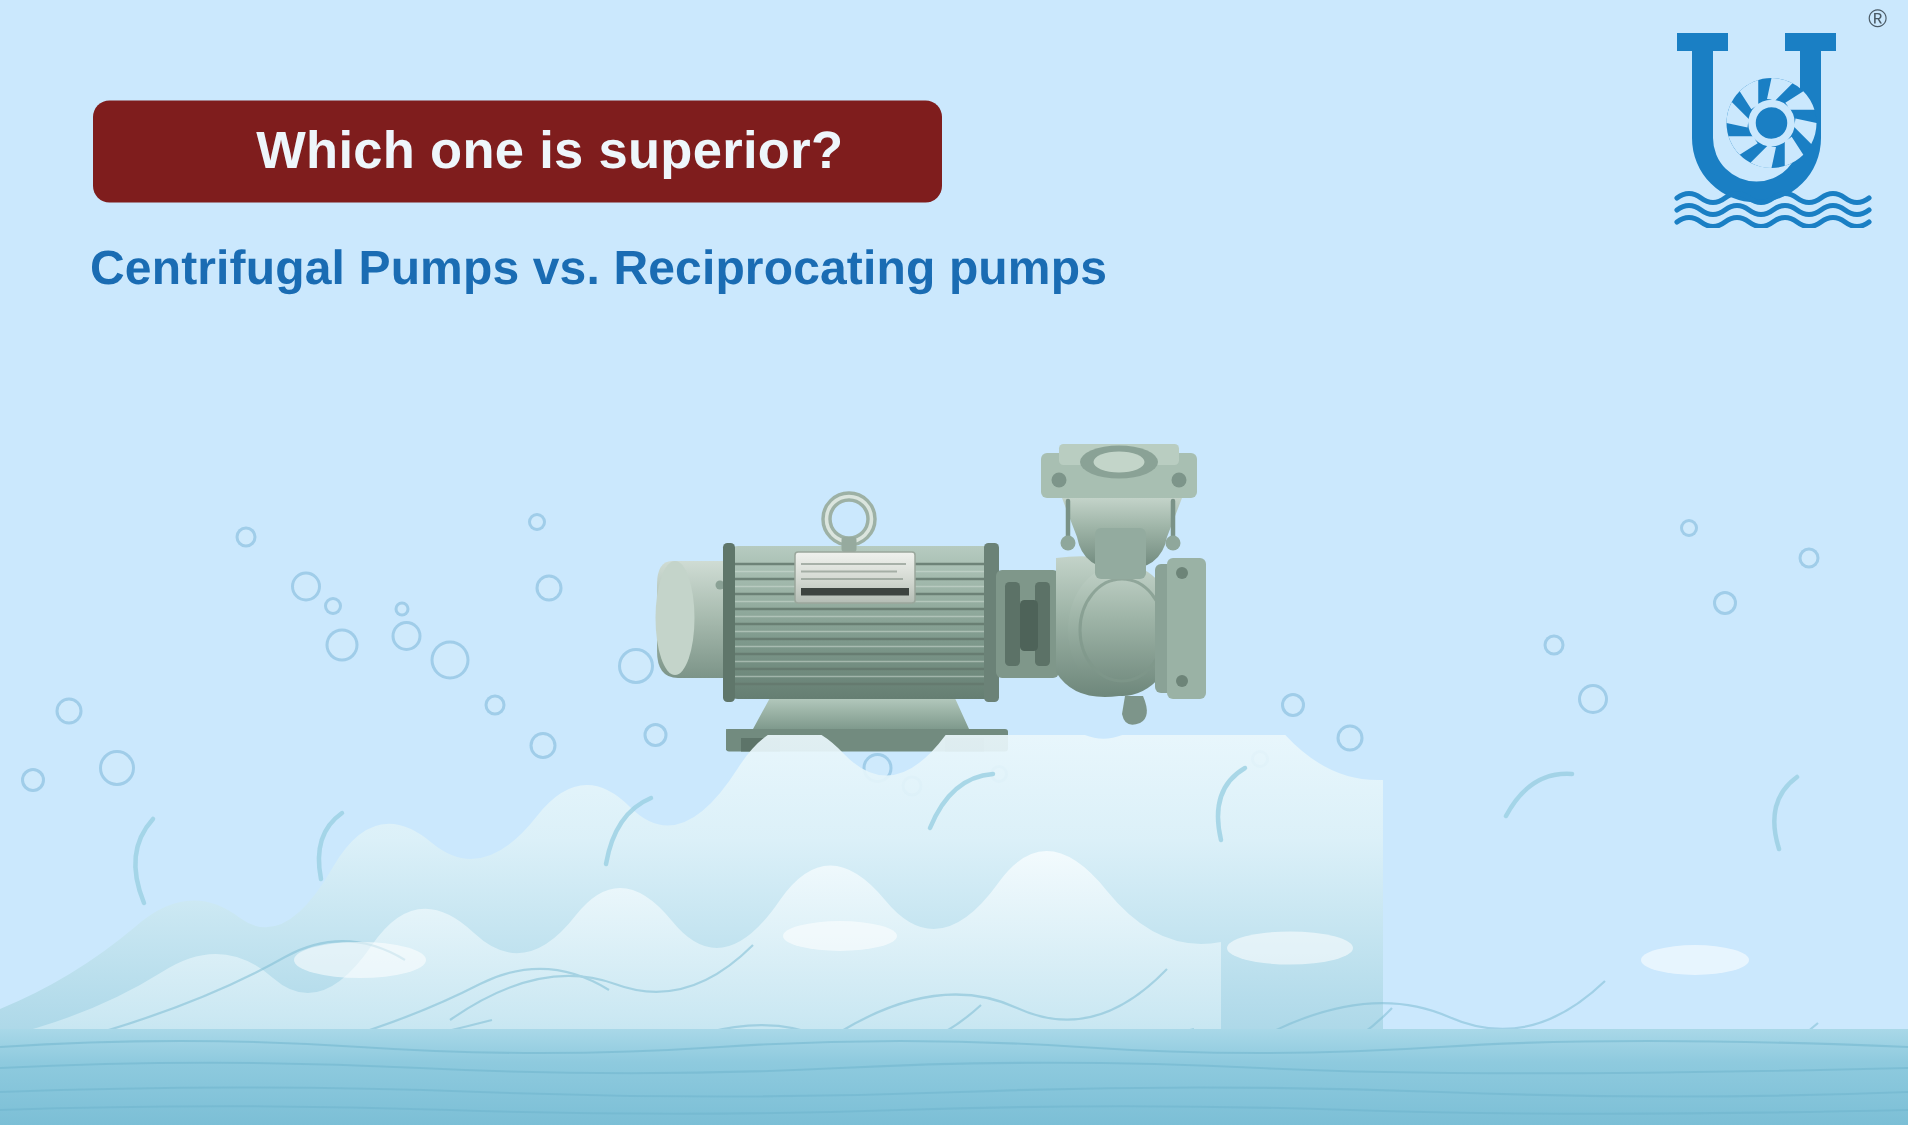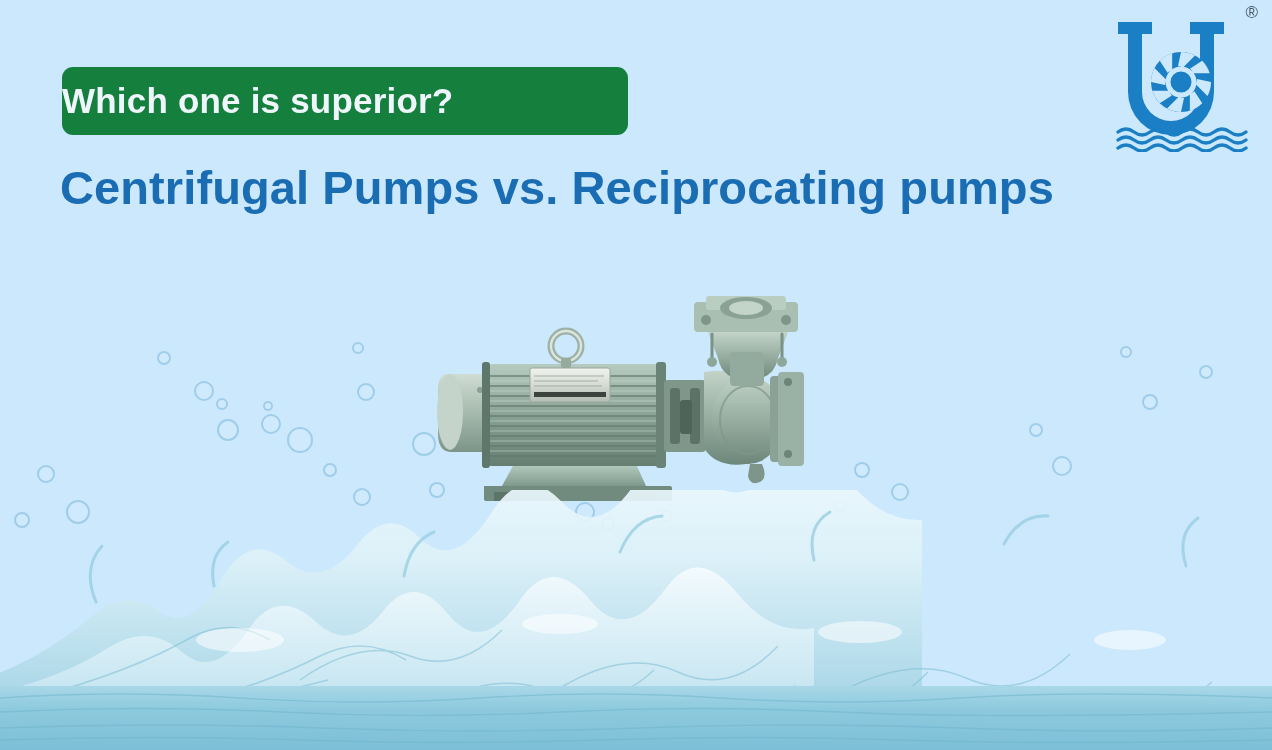--- a/index.html
+++ b/index.html
@@ -13,38 +13,38 @@
     width:1272px; height:750px;
     background:#cbe8fd;
     overflow:hidden;
   }
 
   
   #headline-badge {
     position:absolute;
     left:62px; top:67px;
     width:566px; height:68px;
-    background:#15803d;
+    background:#7f1d1d;
     border-radius:11px;
-    display:flex; align-items:center; 
+    display:flex; align-items:center; justify-content:center;padding-left:43px;
   }
   #headline-badge .txt {
     color:#eef6fb;
     font-size:35px;
     font-weight:bold;
     letter-spacing:.2px;
     white-space:nowrap;
   }
 
   
   #subtitle {
     position:absolute;
     left:60px; top:160px;
     color:#1a6cb3;
-    font-size:47px;
+    font-size:32px;
     font-weight:bold;
     letter-spacing:.1px;
     white-space:nowrap;
   }
 
   
   #logo { position:absolute; right:16px; top:4px; width:150px; height:148px; }
   #logo svg { display:block; width:100%; height:100%; }
   #reg-mark {
     position:absolute; right:14px; top:4px;

